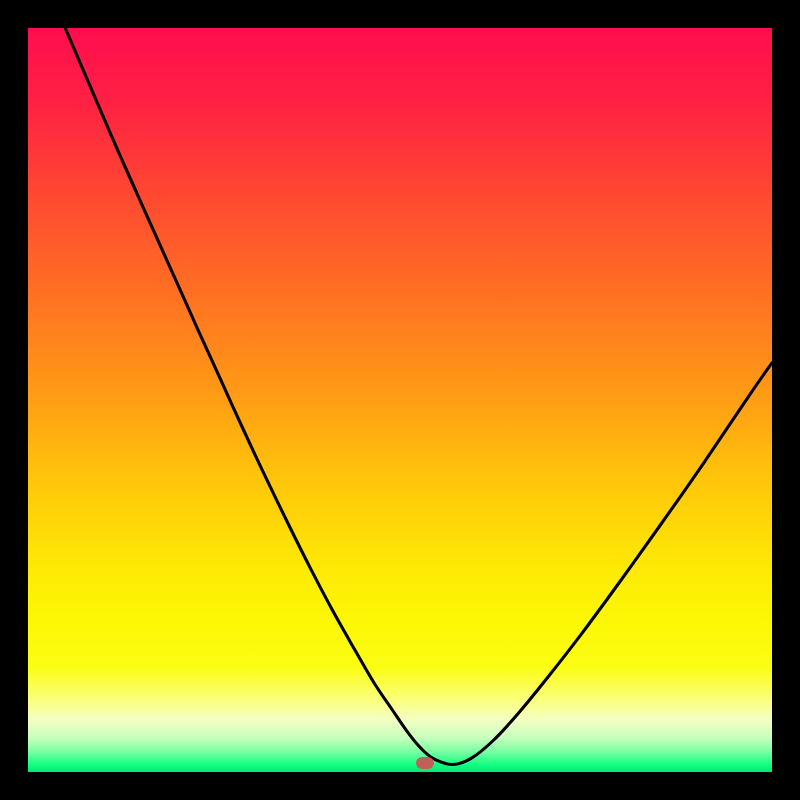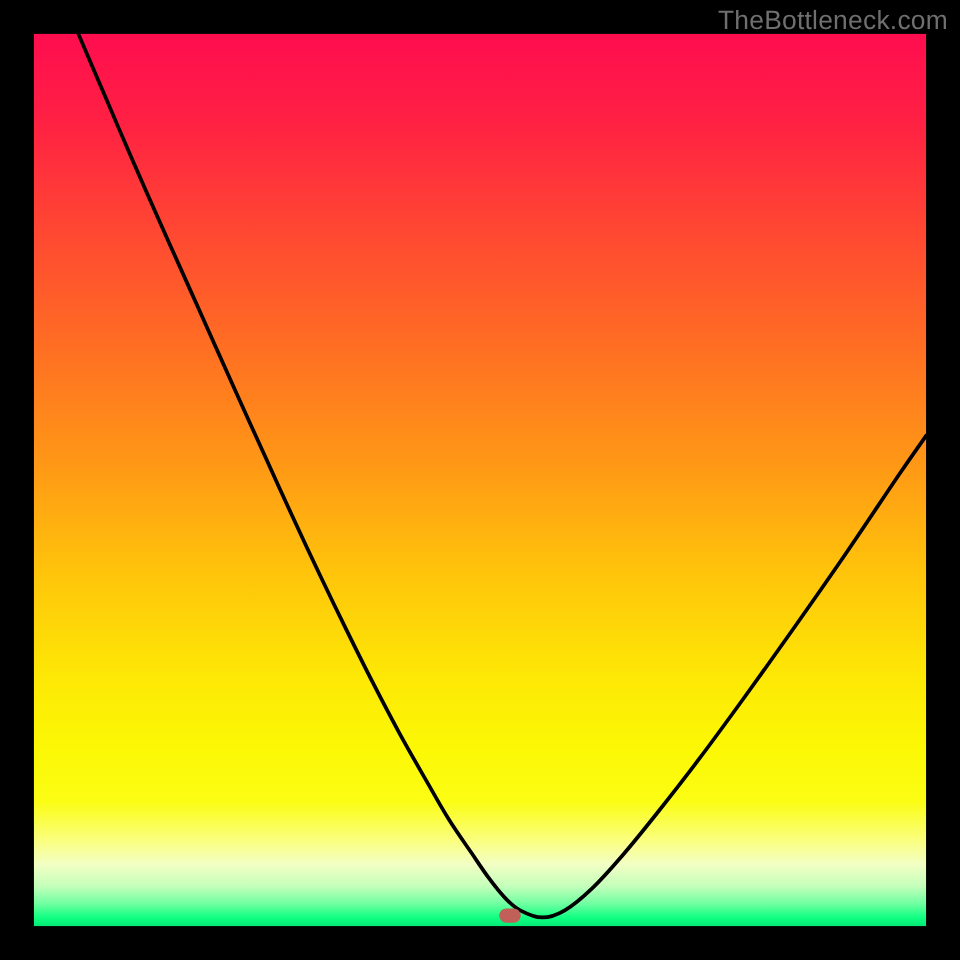--- a/index.html
+++ b/index.html
@@ -82,14 +82,13 @@
       <rect x="0" y="0" width="744" height="744" fill="url(#bg-grad)"></rect>
     </svg>
 
     <svg class="curve" viewBox="0 0 744 744" preserveAspectRatio="none">
       <path id="curve-path" d="M 37.20 0.00 C 41.22 9.37, 51.48 33.33, 59.52 52.08 C 67.56 70.83, 73.80 85.68, 81.84 104.16 C 89.88 122.64, 96.12 136.67, 104.16 154.75 C 112.20 172.83, 118.44 186.65, 126.48 204.60 C 134.52 222.55, 140.76 236.50, 148.80 254.45 C 156.84 272.39, 163.08 286.48, 171.12 304.30 C 179.16 322.11, 185.40 335.72, 193.44 353.40 C 201.48 371.08, 207.72 385.09, 215.76 402.50 C 223.80 419.91, 230.04 433.25, 238.08 450.12 C 246.12 466.99, 252.36 479.91, 260.40 496.25 C 268.44 512.59, 274.68 525.22, 282.72 540.89 C 290.76 556.56, 297.00 568.56, 305.04 583.30 C 313.08 598.03, 319.99 609.87, 327.36 622.73 C 334.73 635.58, 339.26 644.01, 345.96 654.72 C 352.66 665.43, 358.53 673.41, 364.56 682.25 C 370.59 691.09, 374.35 696.99, 379.44 703.82 C 384.53 710.65, 388.14 715.37, 392.83 720.19 C 397.52 725.01, 399.86 727.66, 405.48 730.61 C 411.10 733.55, 417.38 736.56, 424.08 736.56 C 430.78 736.56, 435.31 734.89, 442.68 730.61 C 450.05 726.32, 456.30 721.06, 465.00 712.75 C 473.70 704.45, 481.00 696.13, 491.04 684.48 C 501.08 672.83, 509.42 662.35, 520.80 648.02 C 532.18 633.69, 541.56 621.75, 554.28 604.87 C 567.00 588.00, 577.42 573.70, 591.48 554.28 C 605.54 534.86, 617.00 518.82, 632.40 496.99 C 647.80 475.16, 660.97 456.44, 677.04 433.01 C 693.11 409.57, 709.63 384.47, 721.68 366.79 C 733.73 349.11, 739.98 340.56, 744.00 334.80" fill="none" stroke="#000" stroke-width="3.1" stroke-linecap="round" stroke-linejoin="round"></path>
     </svg>
 
     <div id="marker" class="marker" style="left: 396.552px; top: 735.072px; background: rgb(192, 96, 88);"></div>
   </div>
 
-  <div class="watermark">TheBottleneck.com</div>
 </div>
 
 </body></html>

